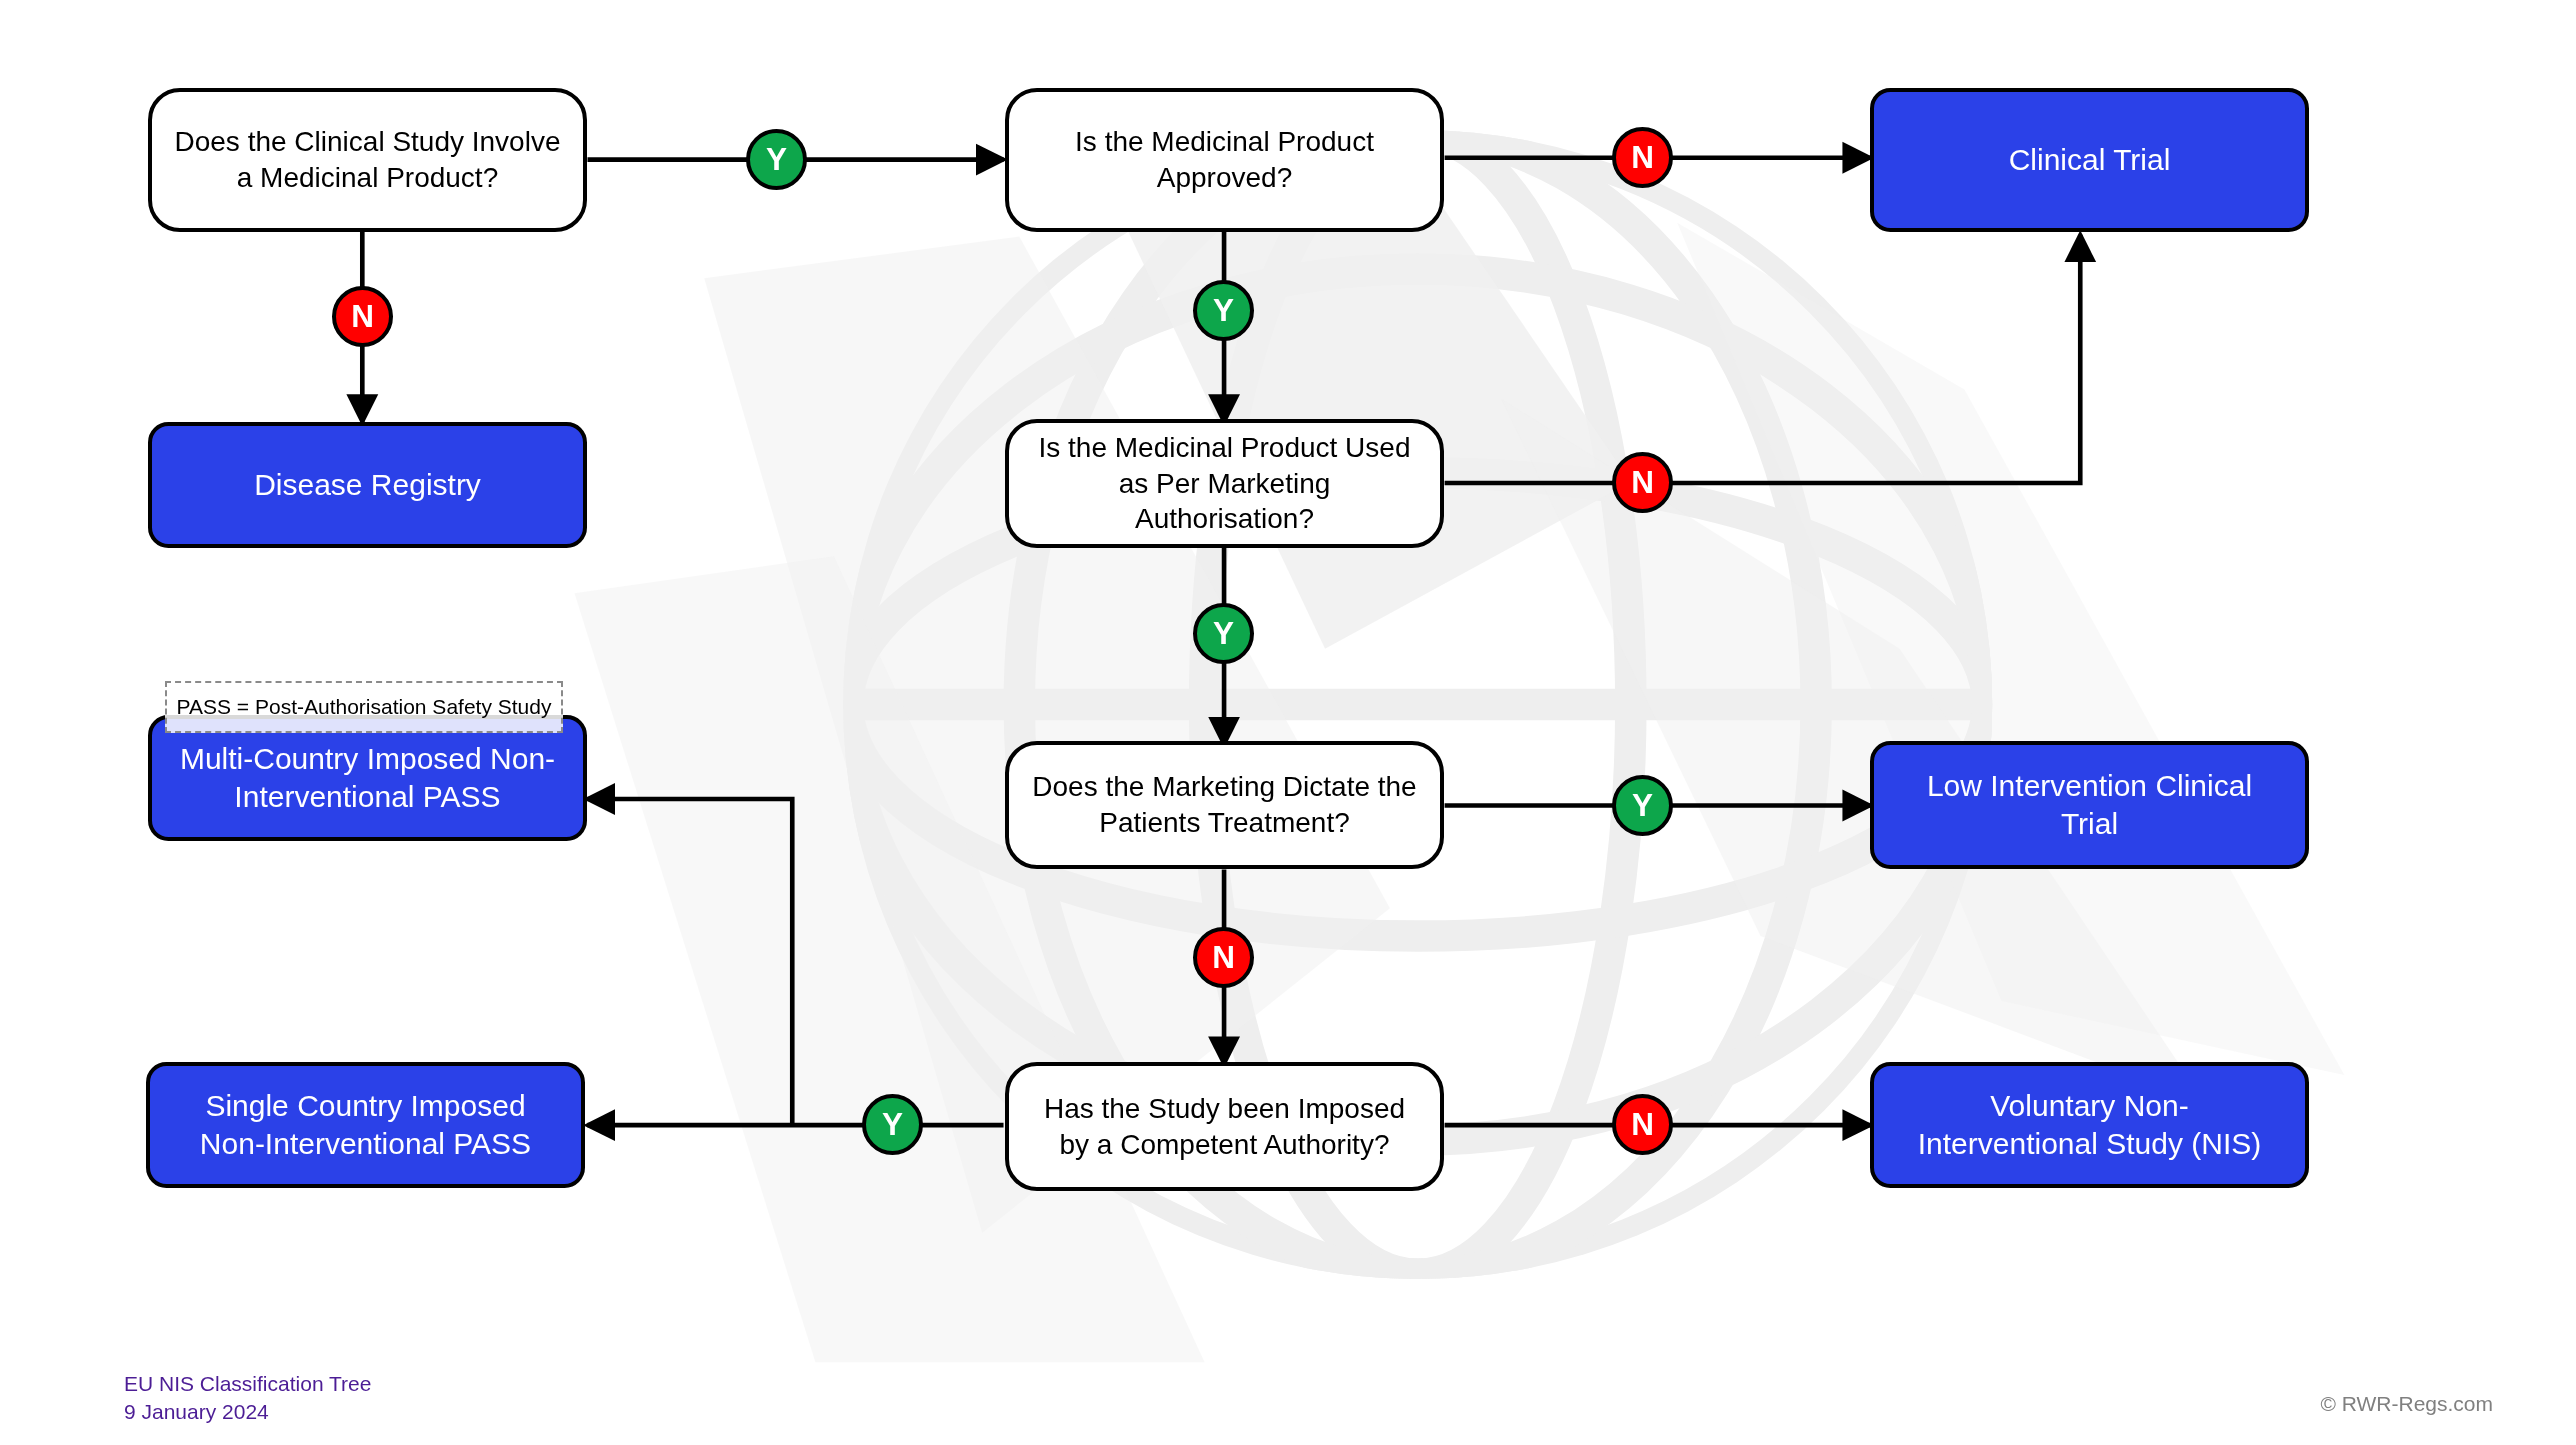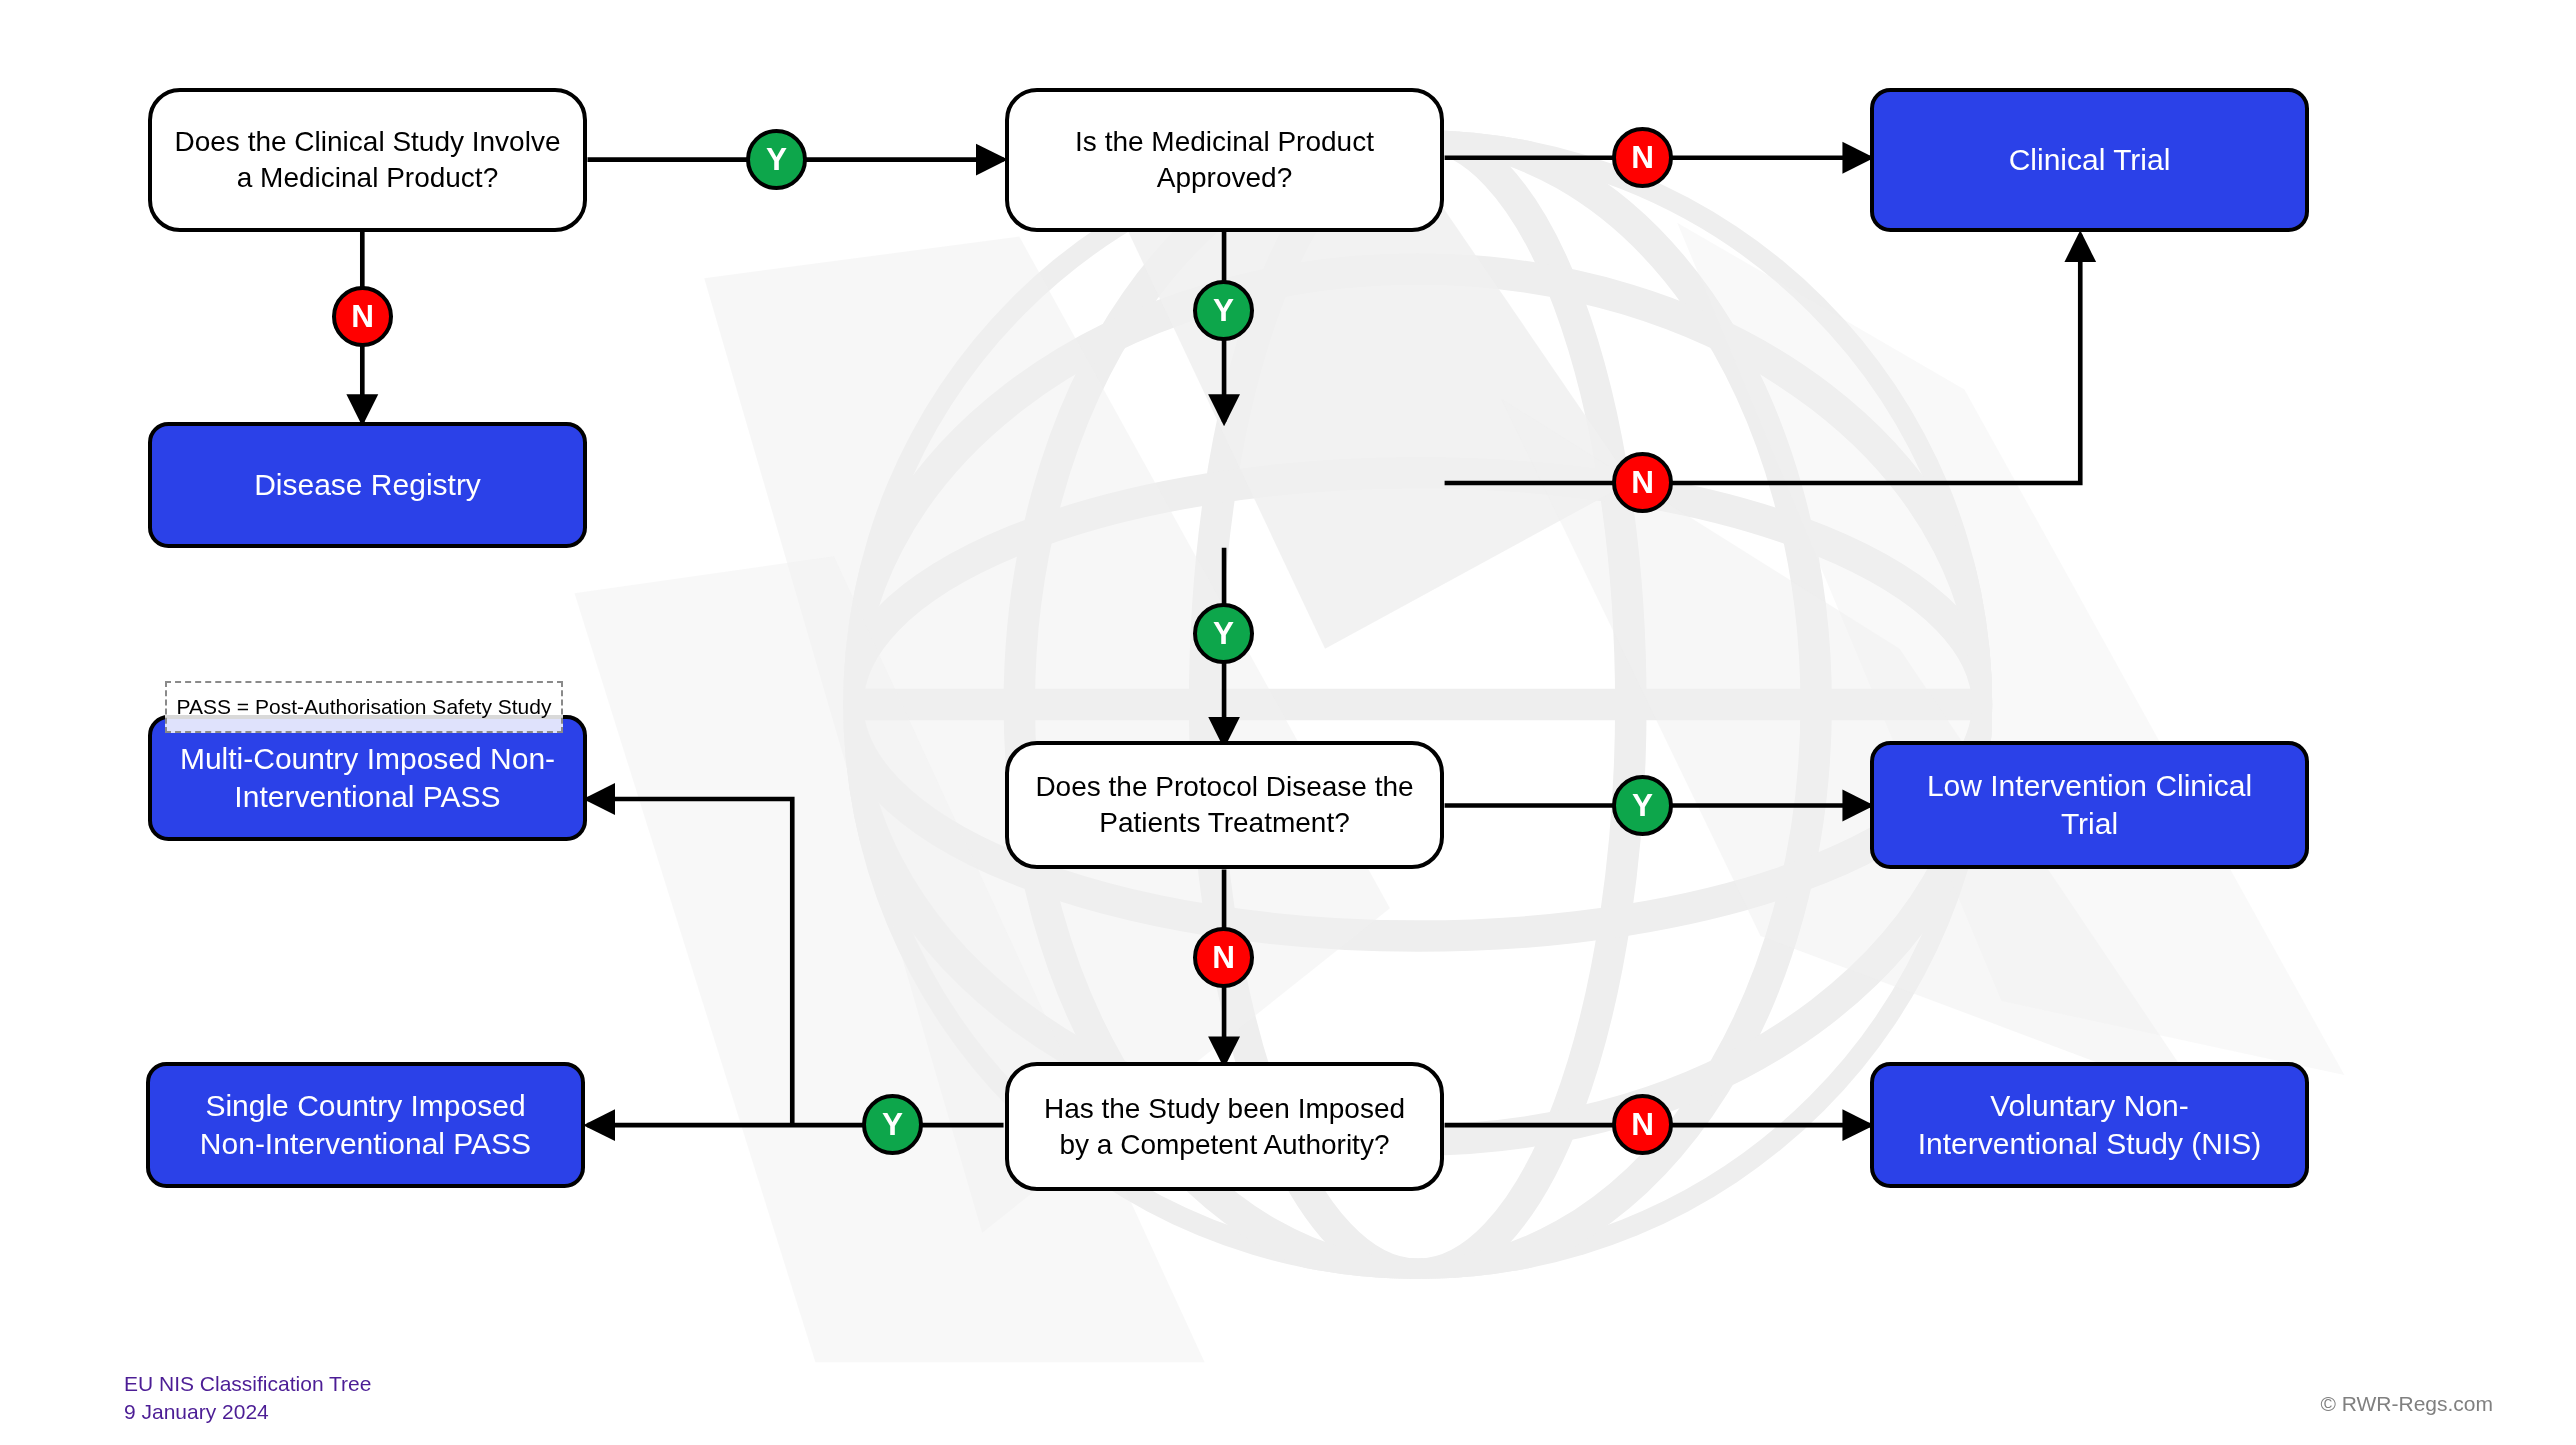--- a/index.html
+++ b/index.html
@@ -215,28 +215,33 @@
     </div>
 
     <div class="node outcome" style="left:1870px; top:88px; width:439px; height:144px;">
       <span class="node-label">Clinical Trial</span>
     </div>
 
     <div class="node outcome" style="left:148px; top:422px; width:439px; height:126px;">
       <span class="node-label">Disease Registry</span>
     </div>
 
+    <div class="node decision" style="left:1005px; top:419px; width:439px; height:129px;">
+      <span class="node-label">Is the Medicinal Product Used
+as Per Marketing
+Authorisation?</span>
+    </div>
 
     <div class="node outcome" style="left:148px; top:715px; width:439px; height:126px;">
       <span class="node-label">Multi-Country Imposed Non-
 Interventional PASS</span>
     </div>
 
     <div class="node decision" style="left:1005px; top:741px; width:439px; height:128px;">
-      <span class="node-label">Does the Protocol Disease the
+      <span class="node-label">Does the Marketing Dictate the
 Patients Treatment?</span>
     </div>
 
     <div class="node outcome" style="left:1870px; top:741px; width:439px; height:128px;">
       <span class="node-label">Low Intervention Clinical
 Trial</span>
     </div>
 
     <div class="node outcome" style="left:146px; top:1062px; width:439px; height:126px;">
       <span class="node-label">Single Country Imposed

